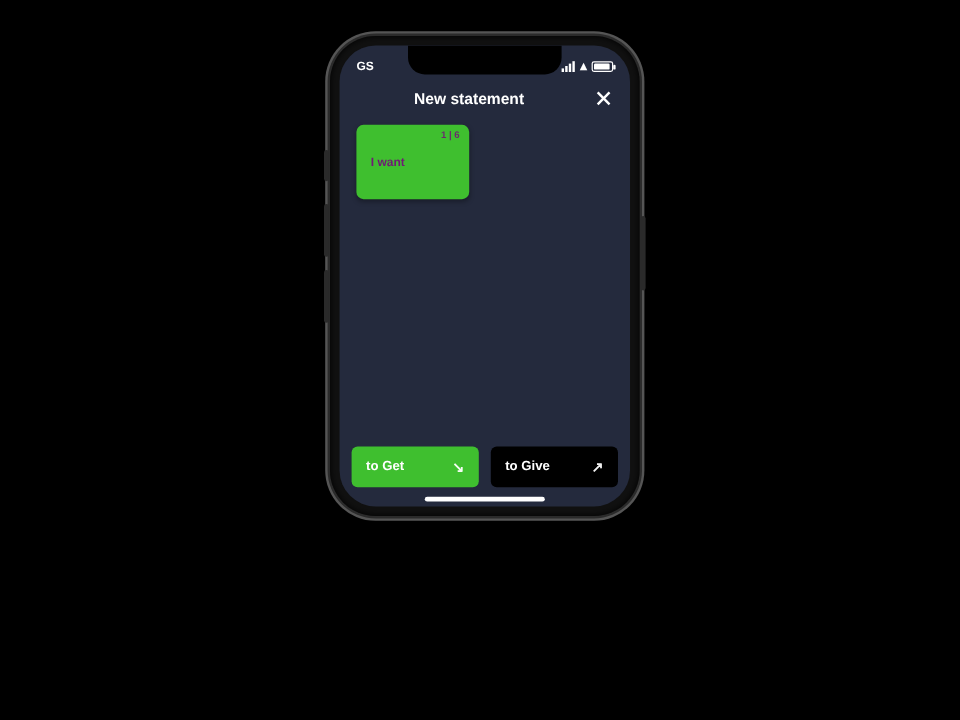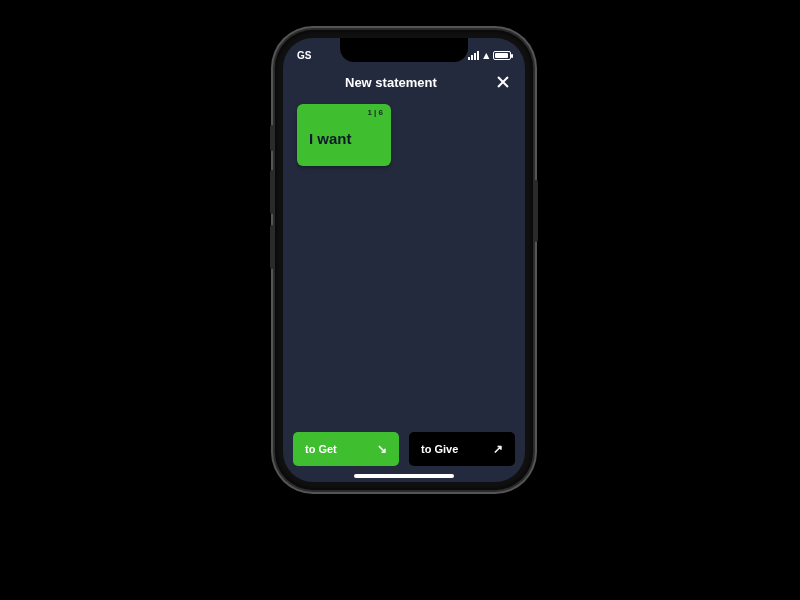--- a/index.html
+++ b/index.html
@@ -4,21 +4,21 @@
 <style>
   * { box-sizing: border-box; margin: 0; padding: 0; }
   html, body { width: 800px; height: 600px; background: #000; font-family: -apple-system, Helvetica, Arial, sans-serif; overflow: hidden; }
 
   .stage { position: relative; width: 800px; height: 600px; }
 
   
   .phone {
     position: absolute;
     left: 275px; top: 30px;
-    width: 258px; height: 460px;
+    width: 258px; height: 400px;
     background: #111;
     border-radius: 38px;
     box-shadow: 0 0 0 2px #2b2b2b, 0 0 0 4px #555, inset 0 0 6px #000;
   }
   .side-btn { position: absolute; background: #2a2a2a; border-radius: 2px; }
   .side-l1 { left: -5px; top: 95px;  width: 4px; height: 26px; }
   .side-l2 { left: -5px; top: 140px; width: 4px; height: 44px; }
   .side-l3 { left: -5px; top: 195px; width: 4px; height: 44px; }
   .side-r1 { right: -5px; top: 150px; width: 4px; height: 62px; }
 
@@ -69,26 +69,26 @@
     content:""; position:absolute; left:7px; top:1px; width:2px; height:14px; background:#fff;
   }
   .close::before{ transform:rotate(45deg);} .close::after{ transform:rotate(-45deg);}
 
   .card {
     position: absolute;
     top: 66px; left: 14px;
     width: 94px; height: 62px;
     background: #3fbf2f;
     border-radius: 6px;
-    color: #0f172a;
+    color: #701a75;
     padding: 6px 8px;
     box-shadow: 0 2px 4px rgba(0,0,0,0.3);
   }
   .card .step { position:absolute; top:4px; right:8px; font-size:8px; font-weight:600; opacity:.9;}
-  .card .text { position:absolute; top:26px; left:12px; font-size:15px; font-weight:700; }
+  .card .text { position:absolute; top:26px; left:12px; font-size:10px; font-weight:700; }
 
   .footer {
     position: absolute; left: 10px; right: 10px; bottom: 16px;
     display: flex; gap: 10px;
   }
   .btn {
     flex:1; height: 34px; border-radius: 5px;
     display:flex; align-items:center; justify-content:space-between;
     padding: 0 12px;
     color:#fff; font-size: 11px; font-weight:700;

